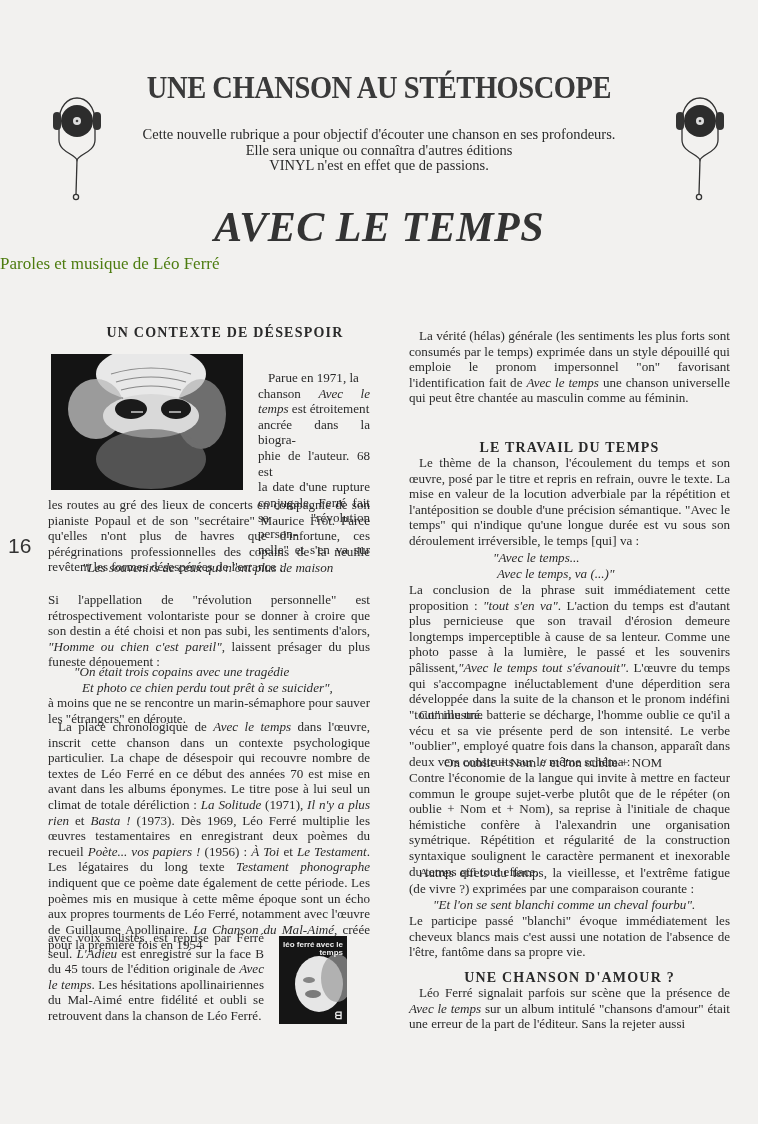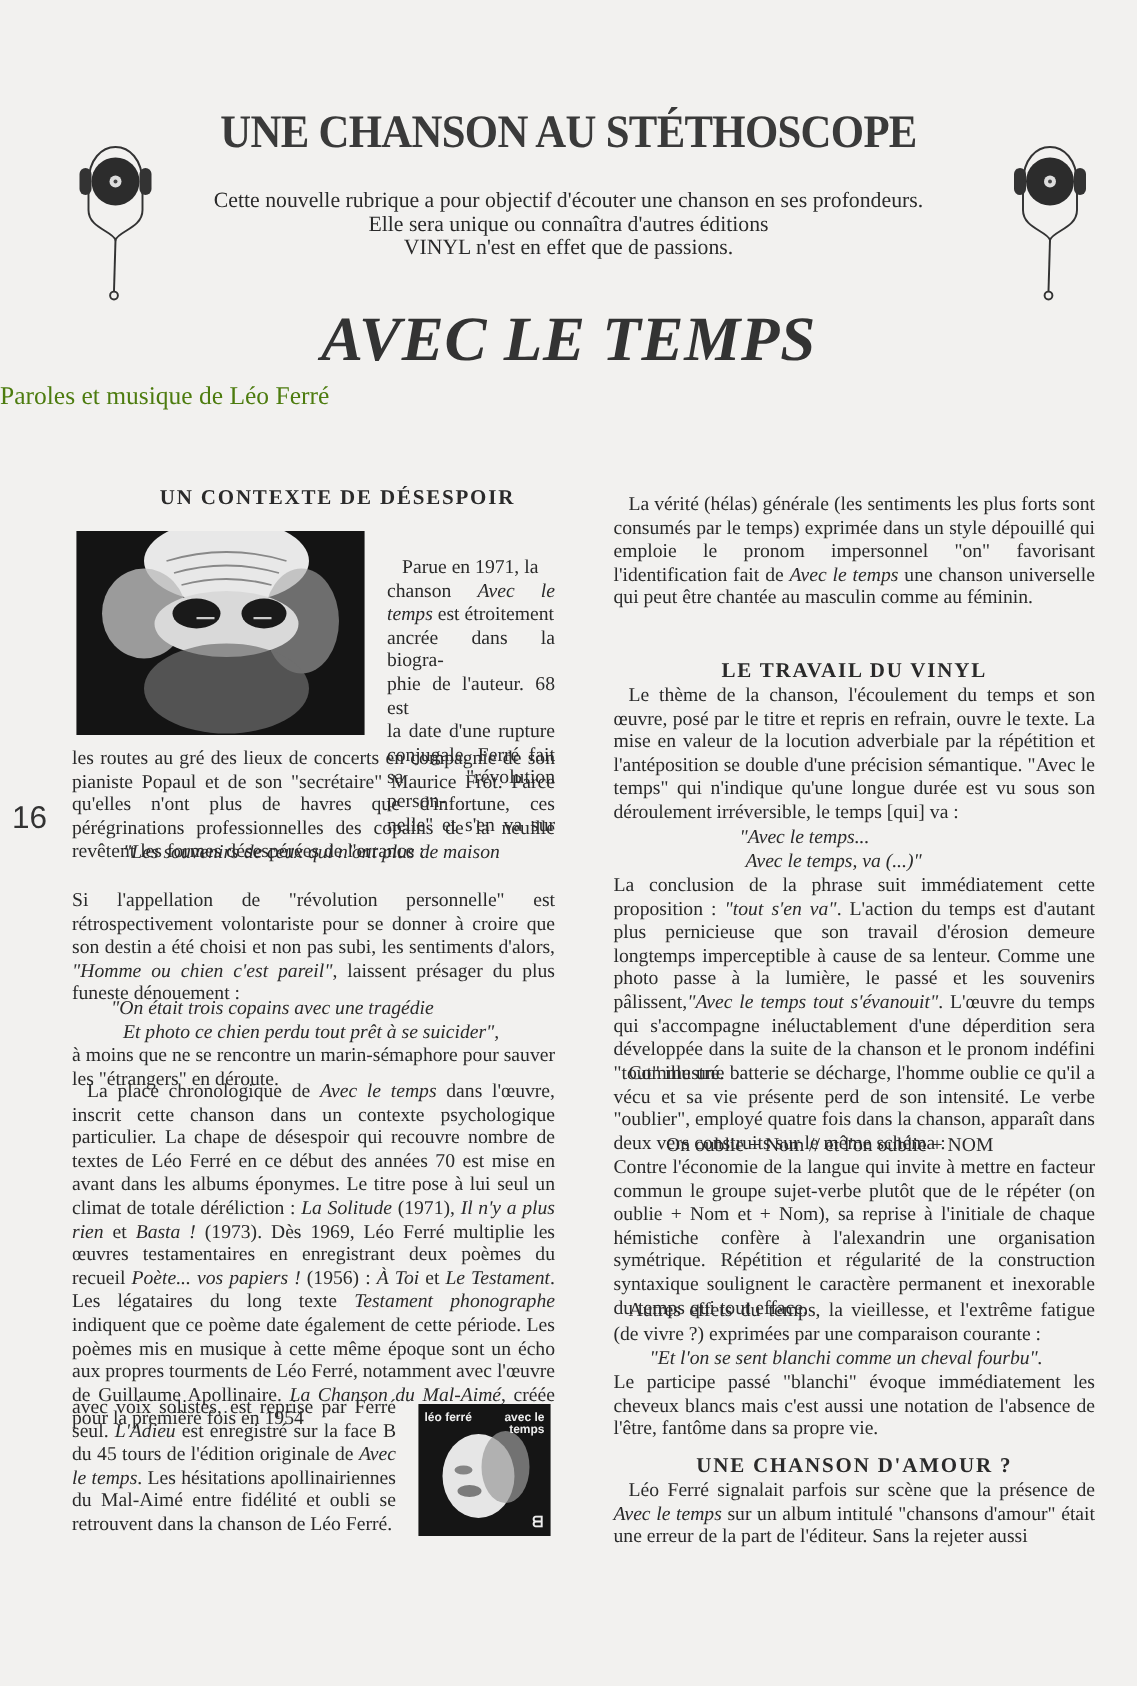--- a/index.html
+++ b/index.html
@@ -42,21 +42,21 @@
   .indent { text-indent:10px; }
   .pagenum {
     left:8px; top:534px; font-family:"Liberation Sans", sans-serif;
     font-size:21px; color:#333;
   }
   .photo1 {
     left:51px; top:354px; width:192px; height:136px; background:#111;
     overflow:hidden;
   }
   .photo2 {
-    left:279px; top:936px; width:88px; height:88px; background:#111;
+    left:279px; top:936px; width:68px; height:88px; background:#111;
     overflow:hidden;
   }
   .cover-text { position:absolute; color:#eee; font-family:"Liberation Sans", sans-serif; font-weight:bold; font-size:8px; line-height:8px; }
 </style>
 </head>
 <body>
 
 <svg class="abs steth" style="left:45px;top:82px;" viewBox="0 0 64 120">
   <path d="M14 40 C14 8, 50 8, 50 40 L50 58 C50 70, 34 72, 32 78 C30 72, 14 70, 14 58 Z" fill="none" stroke="#333" stroke-width="1.3"></path>
   <path d="M32 78 L31 112" stroke="#333" stroke-width="1.3" fill="none"></path>
@@ -148,21 +148,21 @@
     <ellipse cx="34" cy="58" rx="8" ry="4" fill="#333" opacity="0.6"></ellipse>
     <ellipse cx="30" cy="44" rx="6" ry="3" fill="#444" opacity="0.6"></ellipse>
   </svg>
   <div class="cover-text" style="left:4px;top:5px;">léo ferré</div>
   <div class="cover-text" style="right:4px;top:5px;width:28px;text-align:right;">avec le temps</div>
   <div class="cover-text" style="right:5px;bottom:4px;font-size:10px;">ᗺ</div>
 </div>
 
 <div class="abs p indent" style="left:409px;width:321px;top:328px;"><span>La vérité (hélas) générale  (les sentiments les plus forts sont consumés par le temps) exprimée dans un style dépouillé qui emploie le pronom impersonnel "on" favorisant l'identification fait de </span><i>Avec le temps</i><span> une chanson universelle qui peut être chantée au masculin comme au féminin.</span></div>
 
-<div class="abs h2" style="left:409px;width:321px;top:440px;">LE TRAVAIL DU VINYL</div>
+<div class="abs h2" style="left:409px;width:321px;top:440px;">LE TRAVAIL DU TEMPS</div>
 
 <div class="abs p indent" style="left:409px;width:321px;top:455px;">Le thème de la chanson, l'écoulement du temps et son œuvre, posé par le titre et repris en refrain, ouvre le texte. La mise en valeur de la locution adverbiale par la répétition et l'antéposition se double d'une précision sémantique. "Avec le temps" qui n'indique qu'une longue durée est vu sous son déroulement irréversible, le temps [qui] va :</div>
 
 <div class="abs" style="left:493px;top:550px;">
   <div class="quote">"Avec le temps...</div>
   <div class="quote" style="padding-left:4px;">Avec le temps, va (...)"</div>
 </div>
 
 <div class="abs p" style="left:409px;width:321px;top:582px;"><span>La conclusion de la phrase suit immédiatement cette proposition : </span><i>"tout s'en va"</i><span>. L'action du temps est d'autant plus pernicieuse que son travail d'érosion demeure longtemps imperceptible à cause de sa lenteur. Comme une photo passe à la lumière, le passé et les souvenirs pâlissent,</span><i>"Avec le temps tout s'évanouit"</i><span>. L'œuvre du temps qui s'accompagne inéluctablement d'une déperdition sera développée dans la suite de la chanson et le pronom indéfini "tout" illustré.</span></div>
 

